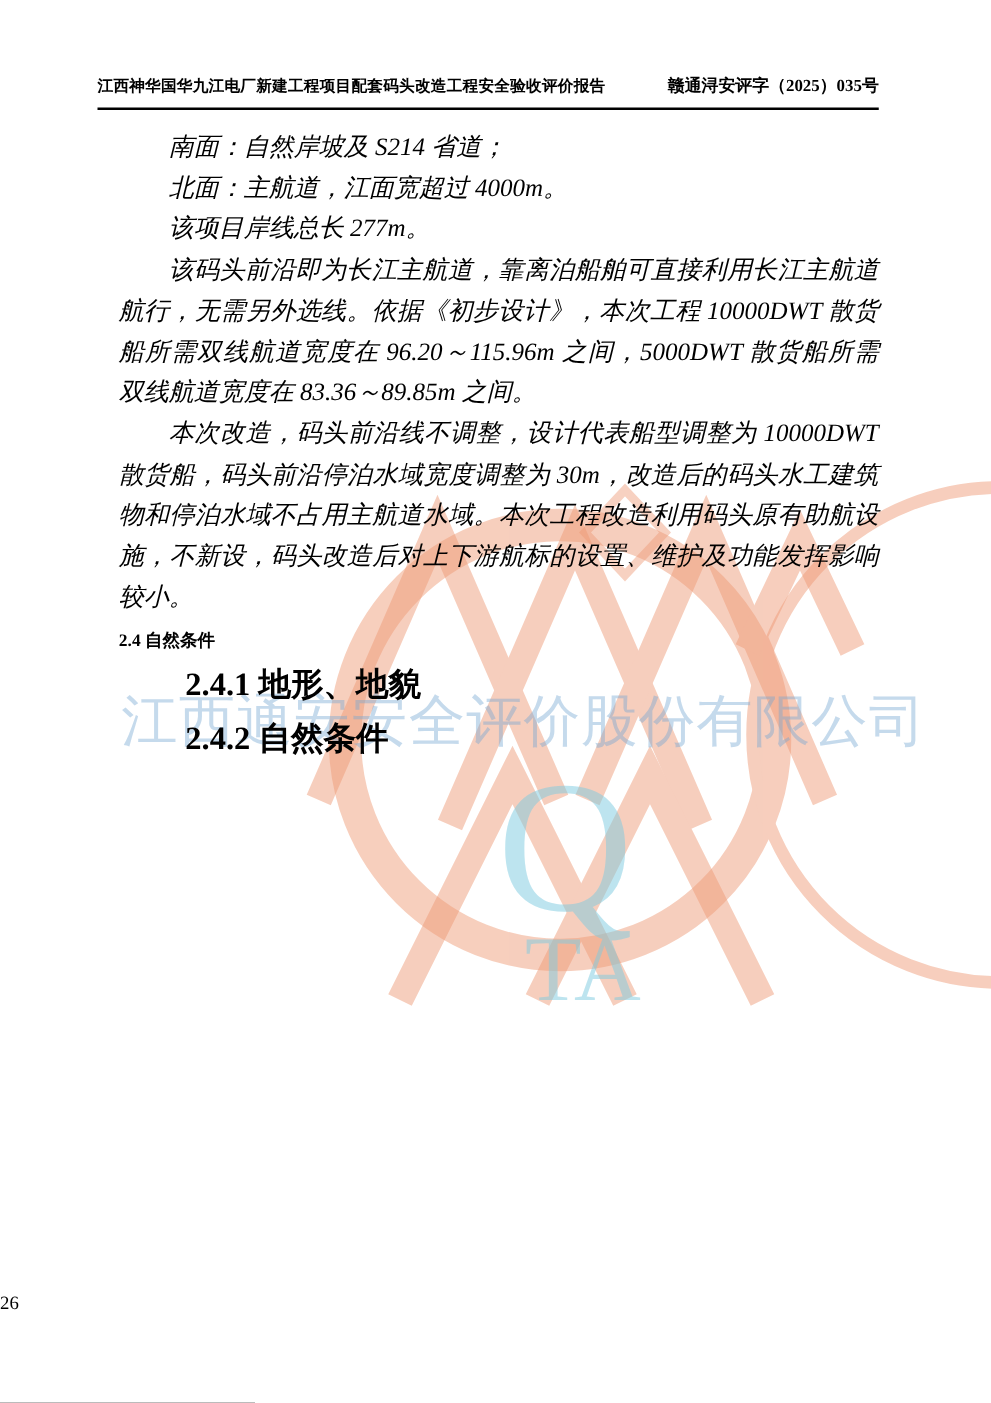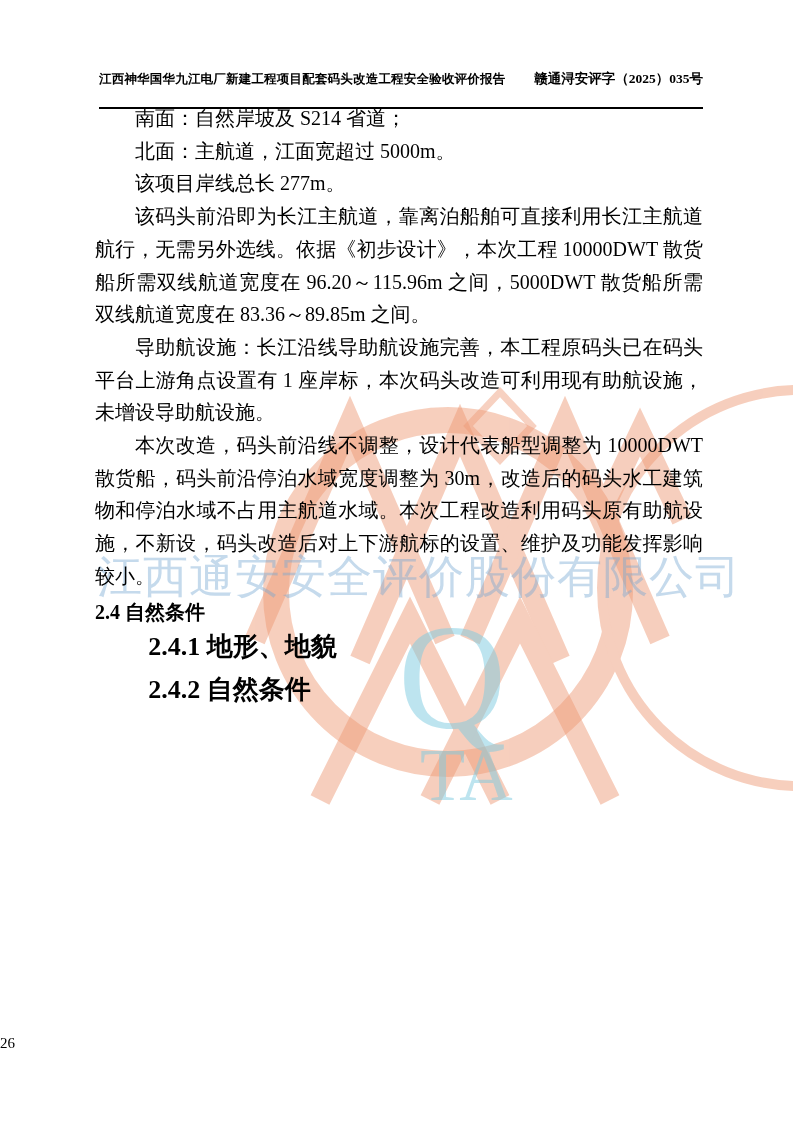--- a/index.html
+++ b/index.html
@@ -7,36 +7,36 @@
     position:relative;
     width:793px;height:1122px;
     margin:0 auto;
     background:#ffffff;
     overflow:hidden;
     font-family:"Liberation Serif","DejaVu Serif",serif;
     color:#000;
   }
   
   .header{
-    position:absolute;left:99px;right:90px;top:60px;
+    position:absolute;left:78px;right:90px;top:60px;
     display:flex;justify-content:space-between;align-items:flex-end;
     border-bottom:2.5px solid #000;
-    padding-bottom:19px;
+    padding-bottom:8px;
     font-weight:bold;
   }
   .header .h-left{font-size:12.5px;letter-spacing:0.2px;}
-  .header .h-right{font-size:13.5px;white-space:nowrap;margin-top:10px;}
+  .header .h-right{font-size:13.5px;white-space:nowrap;}
   
   .content{
     position:absolute;left:95px;width:608px;top:102px;z-index:2;
     font-size:20px;line-height:32.7px;
     text-align:justify;
   }
-  .para{text-indent:2em;margin:0;}
-  .h-sec{font-weight:bold;font-size:20px;margin:3px 0 1px 0;line-height:33px;}
+  .para{text-indent:2em;margin:0;font-style:italic;}
+  .h-sec{font-weight:bold;font-size:14px;margin:3px 0 1px 0;line-height:33px;}
   .h-sub{font-weight:bold;font-size:26px;margin:1px 0 1px 0;padding-left:2.05em;line-height:33px;text-indent:0;}
   .h-sub.gap{margin-top:10px;}
   
   .footer{
     position:absolute;left:0;right:0;top:1035px;z-index:2;
     font-size:15px;
   }
   
   .watermark{
     position:absolute;left:0;top:0;width:793px;height:1122px;
@@ -83,24 +83,23 @@
     <div class="wm-text">江西通安安全评价股份有限公司</div>
   </div>
 
   <div class="header">
     <span class="h-left">江西神华国华九江电厂新建工程项目配套码头改造工程安全验收评价报告</span>
     <span class="h-right">赣通浔安评字（2025）035号</span>
   </div>
 
   <div class="content">
     <p class="para">南面：自然岸坡及 S214 省道；</p>
-    <p class="para">北面：主航道，江面宽超过 5000m。</p>
+    <p class="para">北面：主航道，江面宽超过 4000m。</p>
     <p class="para">该项目岸线总长 277m。</p>
     <p class="para">该码头前沿即为长江主航道，靠离泊船舶可直接利用长江主航道航行，无需另外选线。依据《初步设计》，本次工程 10000DWT 散货船所需双线航道宽度在 96.20～115.96m 之间，5000DWT 散货船所需双线航道宽度在 83.36～89.85m 之间。</p>
-    <p class="para">导助航设施：长江沿线导助航设施完善，本工程原码头已在码头平台上游角点设置有 1 座岸标，本次码头改造可利用现有助航设施，未增设导助航设施。</p>
     <p class="para">本次改造，码头前沿线不调整，设计代表船型调整为 10000DWT 散货船，码头前沿停泊水域宽度调整为 30m，改造后的码头水工建筑物和停泊水域不占用主航道水域。本次工程改造利用码头原有助航设施，不新设，码头改造后对上下游航标的设置、维护及功能发挥影响较小。</p>
     <div class="h-sec">2.4 自然条件</div>
     <div class="h-sub">2.4.1 地形、地貌</div>
     <div class="h-sub gap">2.4.2 自然条件</div>
   </div>
 
   <div class="footer">
     <span>26</span>
   </div>
 

